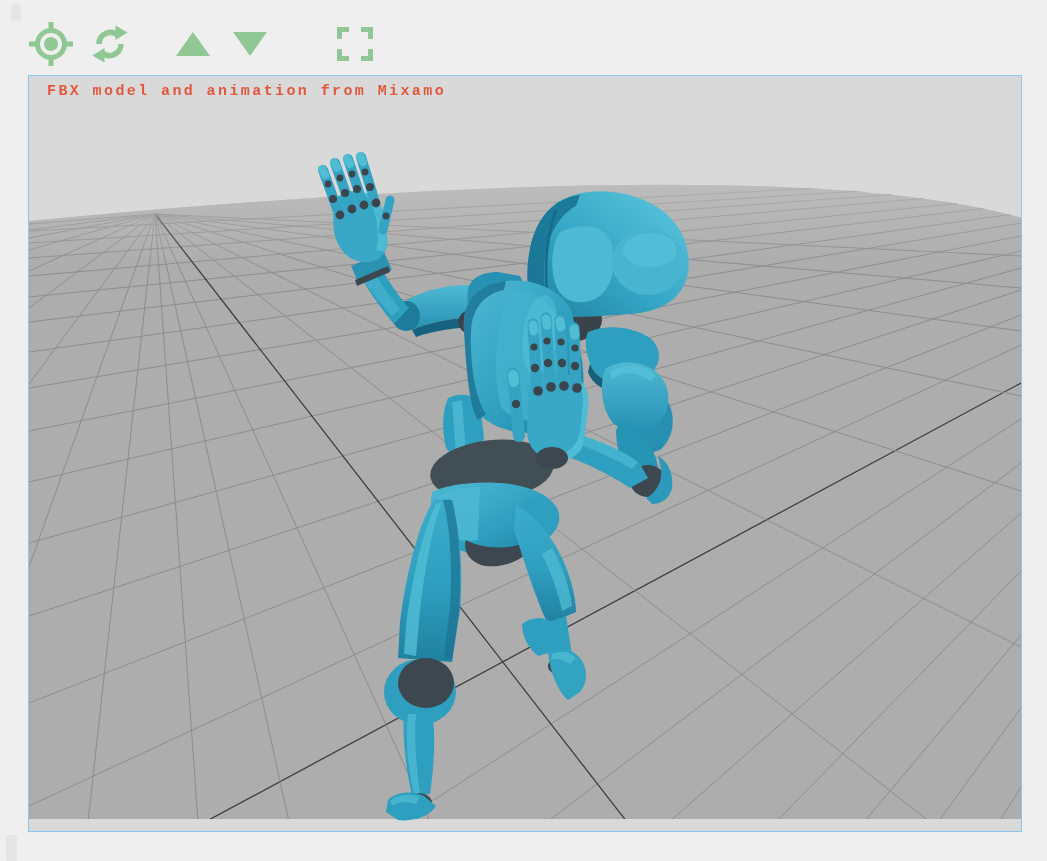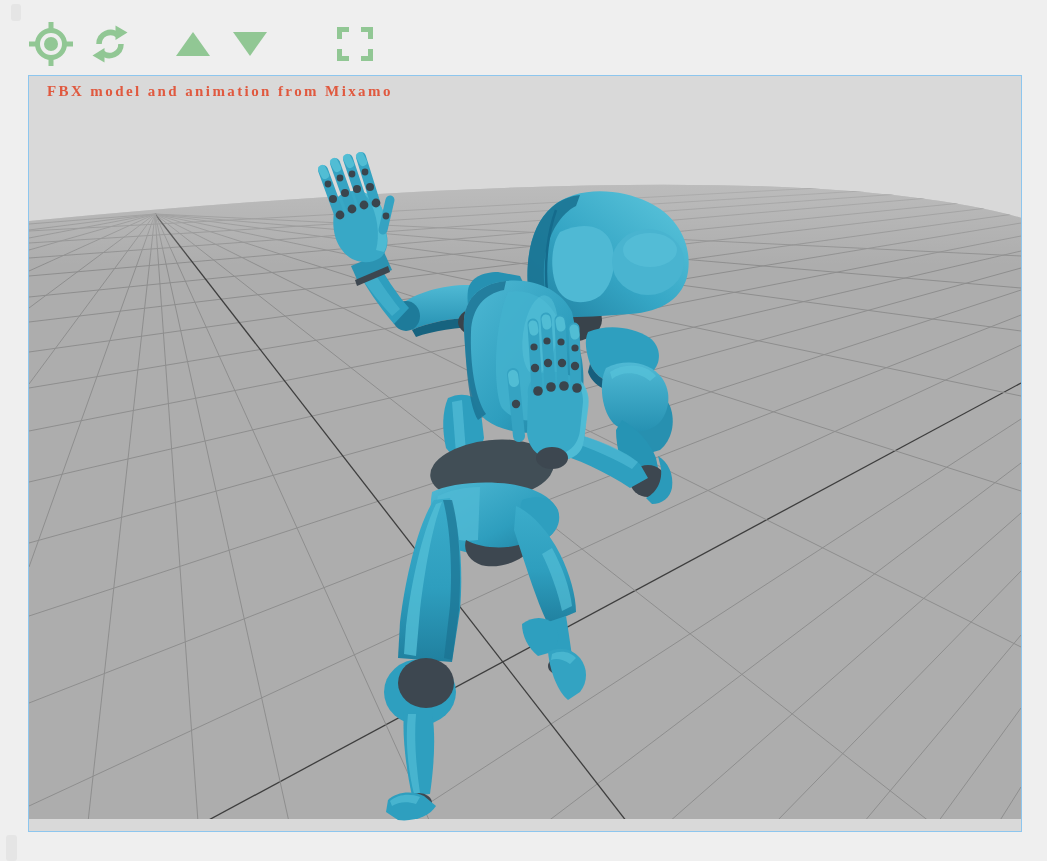--- a/index.html
+++ b/index.html
@@ -28,21 +28,21 @@
 
   .viewport{
     position:absolute;left:28px;top:75px;width:994px;height:757px;
     border:1px solid var(--viewport-border,#8dc6ee);
     background:var(--sky,#d9d9d9);
     box-sizing:border-box;overflow:hidden;
   }
   .scene{position:absolute;left:0;top:0;width:992px;height:755px;}
   .caption{
     position:absolute;left:18px;top:7px;
-    font-family:Liberation Serif, serif;
+    font-family:Liberation Mono, monospace;
     font-weight:bold;font-size:15px;letter-spacing:2.4px;
     color:var(--caption-color,#e0593f);white-space:pre;
   }
   .gl{stroke:var(--grid-line,#8e8e8e);stroke-width:1;}
   .gld{stroke:var(--grid-axis,#3e3e3e);stroke-width:1.3;}
 </style>
 </head>
 <body>
 
 <div class="scroll-tab" id="scroll-tab-top"></div>

